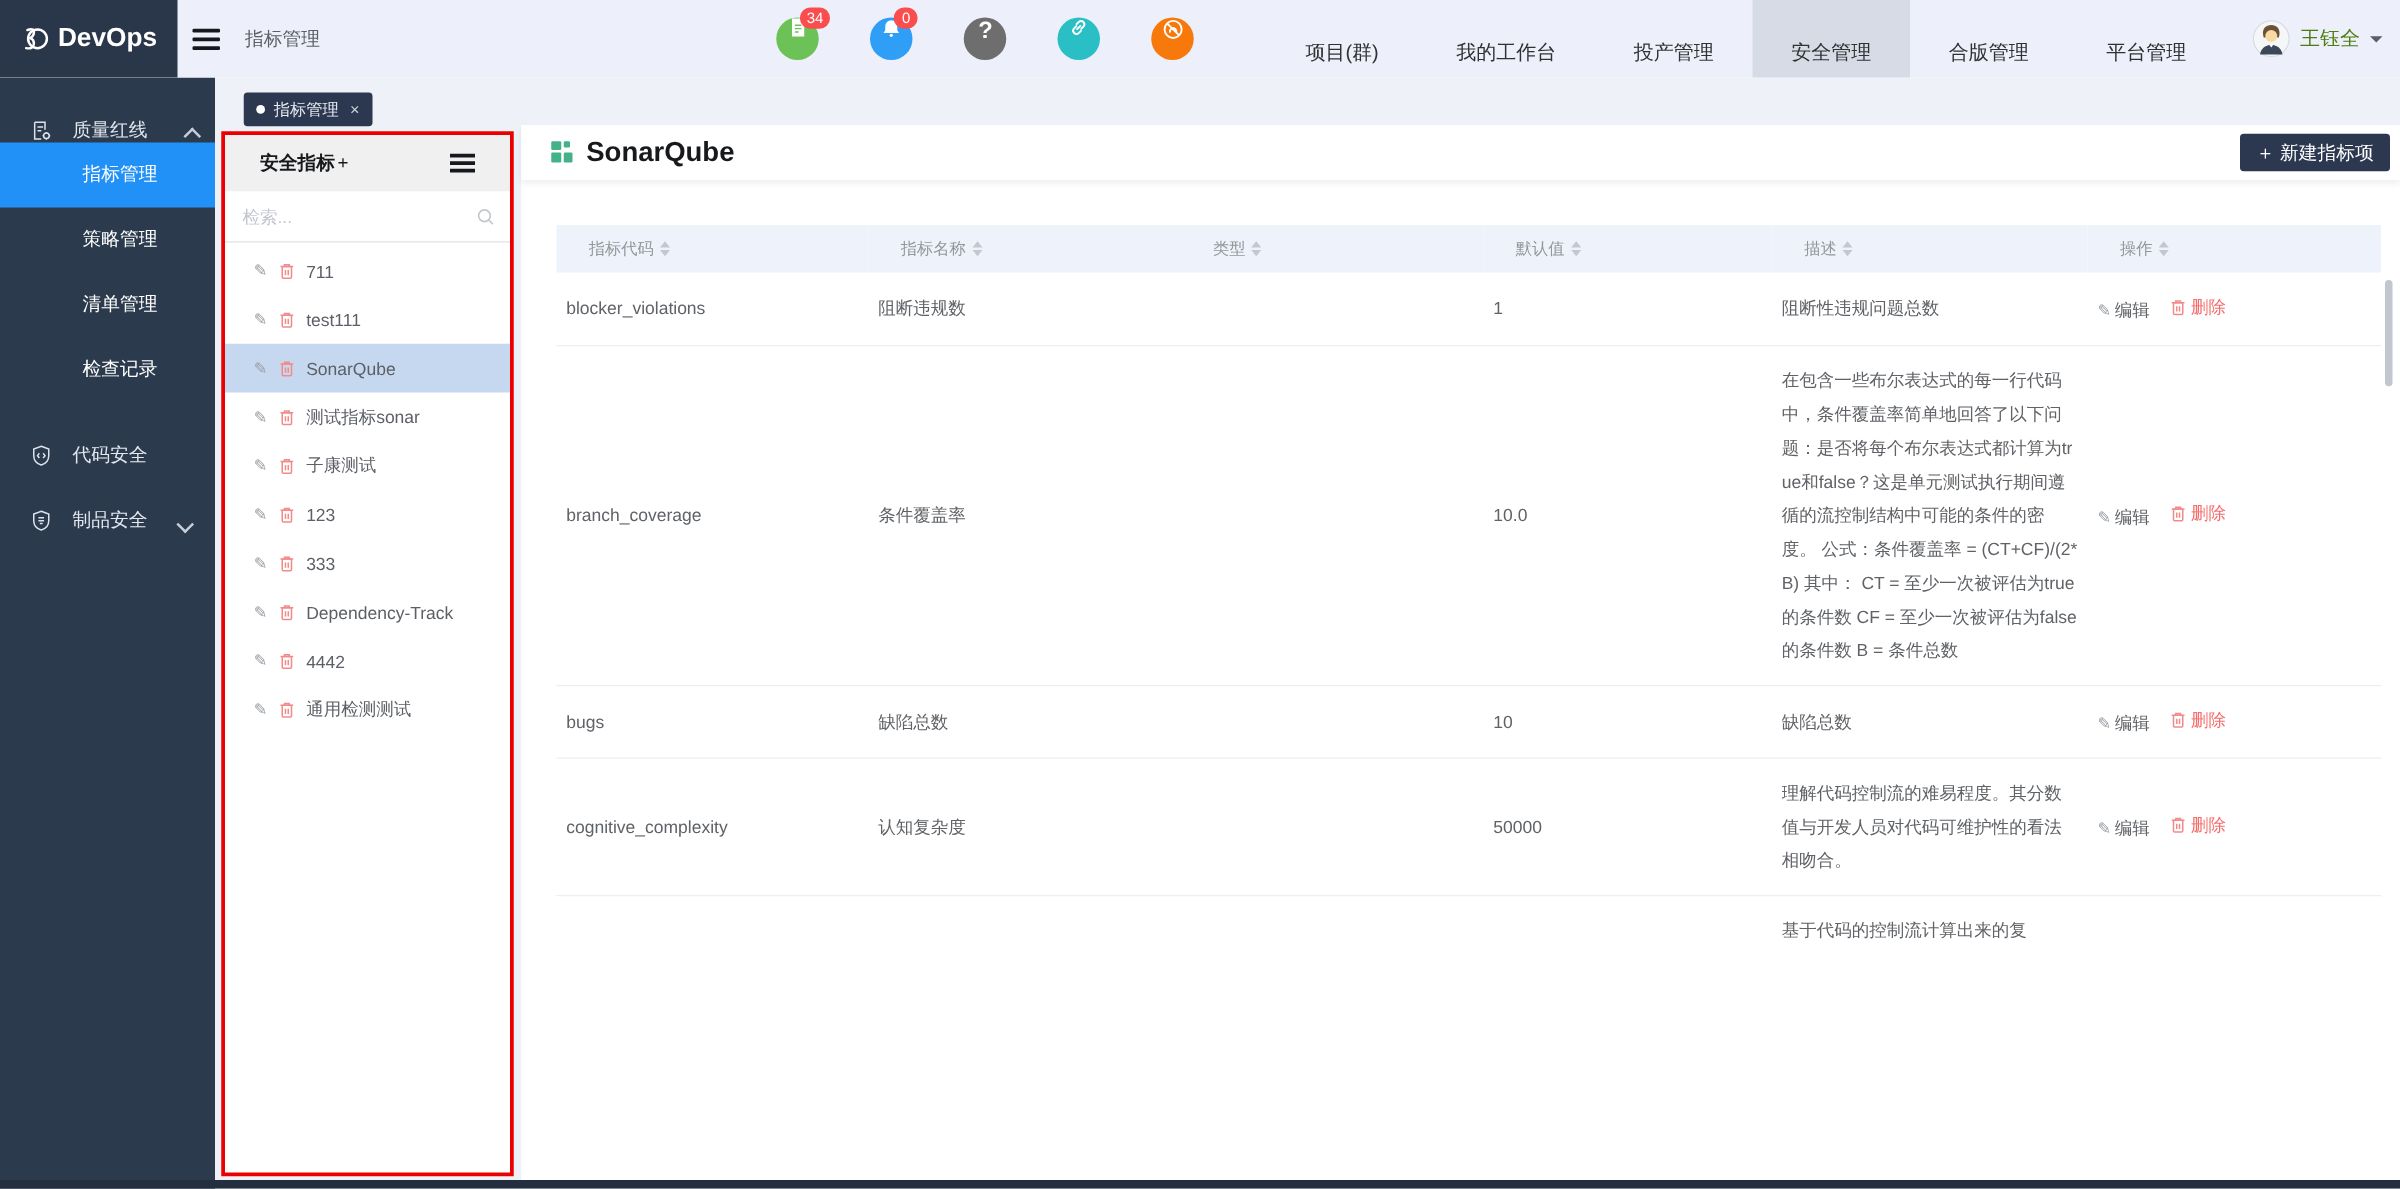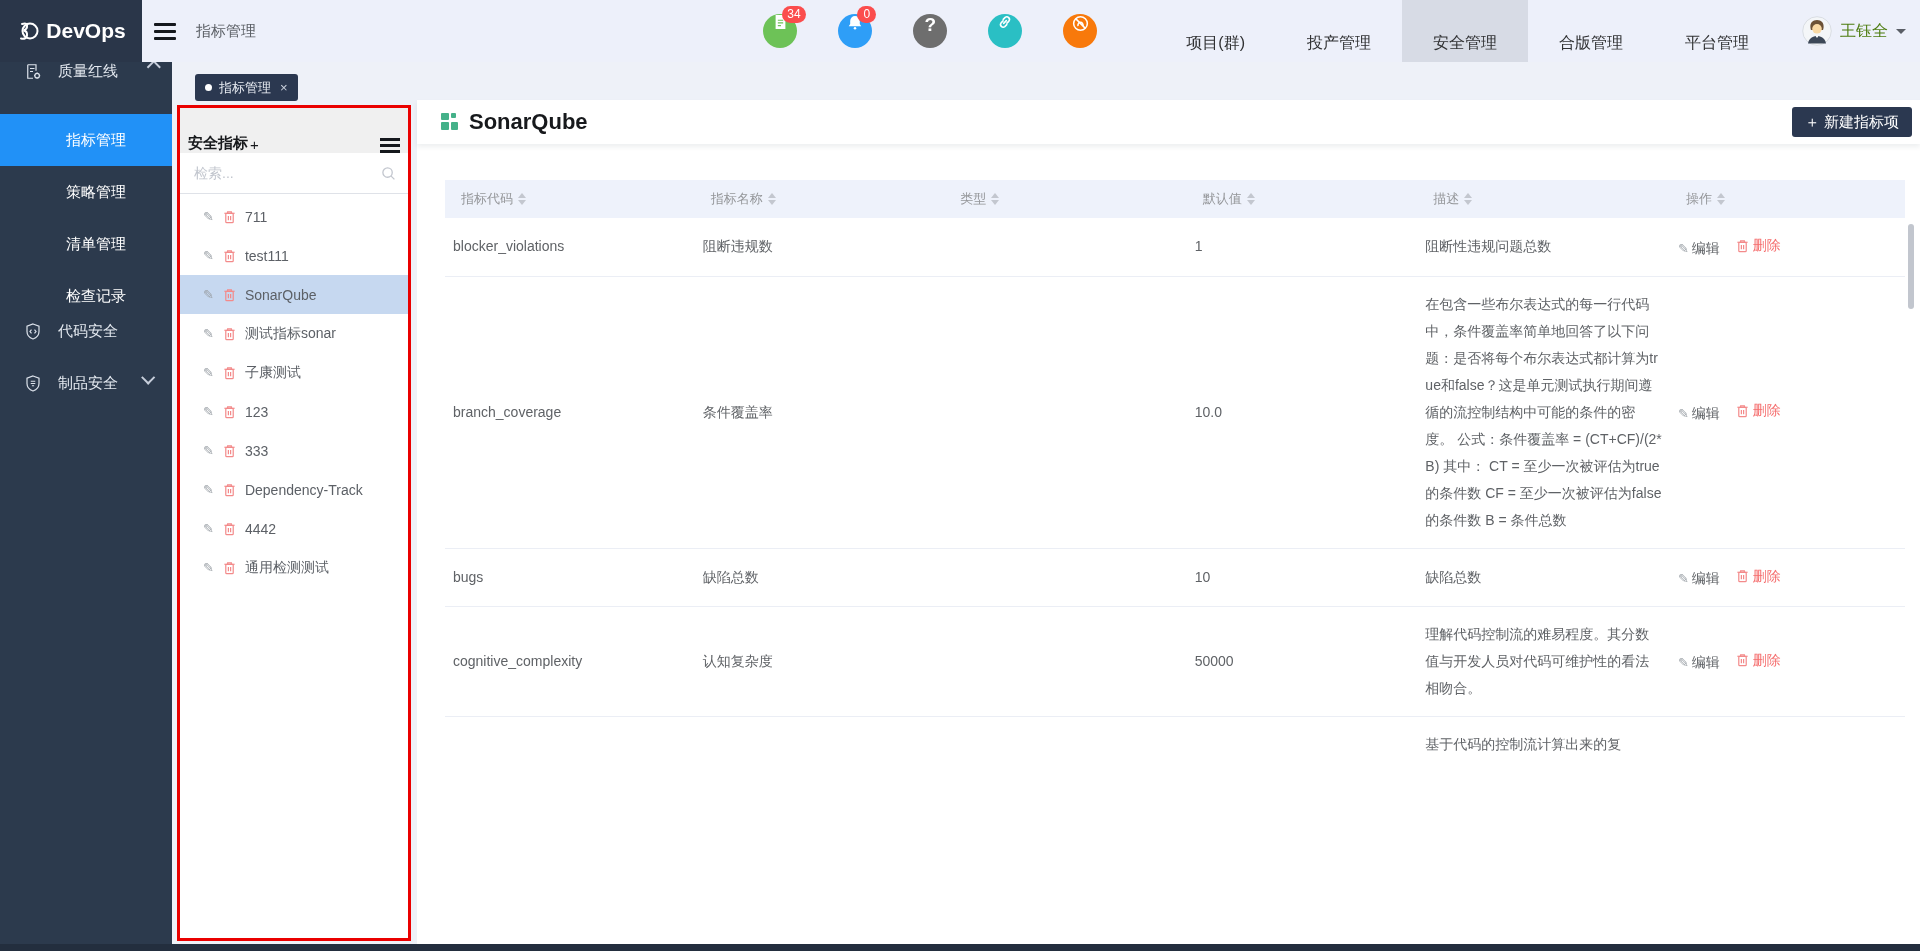--- a/index.html
+++ b/index.html
@@ -23,38 +23,38 @@
   .badge{position:absolute;top:-8px;left:19px;background:#fb4d4d;color:#fff;font-size:12px;
          line-height:17px;padding:0 5px;border-radius:9px;min-width:9px;text-align:center}
   .top-nav{display:flex;margin-left:58px;height:62px}
   .nav-item{padding:12px 31px;line-height:62px;font-size:16px;color:#303133;cursor:pointer;white-space:nowrap}
   .nav-item.active{background:#d7dbe5}
   .top-user{display:flex;align-items:center;margin:0 14px 0 22px;gap:8px;cursor:pointer}
   .user-name{font-size:16px;color:#4d7c0f;white-space:nowrap}
   .caret-down{width:0;height:0;border:5px solid transparent;border-top-color:#5a5e66;margin-top:6px}
   
   .sidebar{position:absolute;top:62px;left:0;width:172px;bottom:0;background:#2c3a4d;color:#e3e8ef;z-index:4}
-  .side-group{height:52px;display:flex;align-items:flex-start;padding:0 16px 0 24px;font-size:15px;gap:16px;cursor:pointer}
+  .side-group{height:52px;display:flex;align-items:flex-end;padding:0 16px 0 24px;font-size:15px;gap:16px;cursor:pointer}
   .side-group .chev{margin-left:auto}
   .side-sub{height:52px;line-height:52px;padding-left:66px;font-size:15px;cursor:pointer;color:#ffffff}
   .side-sub.active{background:#2191f7;color:#fff}
   .chev{width:8px;height:8px;border-left:2px solid #c7cedb;border-bottom:2px solid #c7cedb;display:inline-block}
   .chev.up{transform:rotate(135deg) translate(-2px,-2px)}
   .chev.down{transform:rotate(-45deg) translate(-1px,-3px)}
   
   .workspace-bg{position:absolute;left:172px;top:62px;right:0;bottom:0;background:#eef1f8;z-index:1}
   .tab-pill{position:absolute;left:195px;top:74px;height:27px;background:#2b3850;border-radius:3px;
             color:#e8ecf2;font-size:13px;display:flex;align-items:center;gap:7px;padding:0 10px;
             cursor:pointer;z-index:3}
   .tab-dot{width:7px;height:7px;border-radius:50%;background:#fff}
   .tab-close{color:#ccd2dd;font-size:13px;margin-left:2px;cursor:pointer}
   
   .panel{position:absolute;left:177px;top:105px;width:234px;height:836px;background:#fff;
          border:3px solid #ea0000;box-sizing:border-box;display:flex;flex-direction:column;z-index:3}
-  .panel-header{height:45px;background:#f0f0f0;display:flex;align-items:flex-end;padding:0 8px;flex:none}
+  .panel-header{height:45px;background:#f0f0f0;display:flex;align-items:center;padding:0 28px;flex:none}
   .panel-title{font-size:15px;font-weight:bold;color:#17191c}
   .panel-add{font-size:15px;color:#17191c;margin-left:2px;cursor:pointer}
   .panel-burger{margin-left:auto;display:flex;flex-direction:column;gap:3px;cursor:pointer}
   .panel-burger i{width:20px;height:3px;background:#15181d}
   .panel-search{height:40px;border-bottom:1px solid #dfe2e8;display:flex;align-items:center;padding:0 12px;flex:none}
   .panel-search input{border:0;outline:0;flex:1;font-size:14px;color:#5f6266;background:transparent;min-width:0}
   .panel-search input::placeholder{color:#c2c6ce}
   .panel-list{flex:1;overflow:hidden;padding-top:3px}
   .p-item{height:39px;display:flex;align-items:center;gap:9px;padding-left:23px;font-size:14px;color:#5c6066;cursor:pointer}
   .p-item.selected{background:#c6d8f0}
@@ -65,21 +65,21 @@
   .main-header{height:44px;display:flex;align-items:center;padding:0 8px 0 24px;
                box-shadow:0 3px 5px rgba(31,45,61,.08);position:relative;z-index:2}
   .waffle{width:18px;height:18px;display:grid;grid-template-columns:8px 7px;grid-template-rows:7px 8px;gap:2px}
   .waffle i{background:#44b189;border-radius:1px}
   .waffle i:nth-child(2){width:5px;height:5px}
   .main-title{font-size:22px;font-weight:bold;color:#17191c;margin-left:10px}
   .new-btn{margin-left:auto;height:30px;background:#2b3850;color:#fff;border:0;border-radius:3px;
            font-size:15px;padding:0 13px;cursor:pointer;font-family:inherit}
   .table-zone{margin:36px 15px 0 28px;height:635px;overflow:hidden;position:relative}
   table{width:100%;border-collapse:collapse;table-layout:fixed}
-  th{height:38px;background:#eef2fb;color:#949699;font-size:13px;font-weight:500;text-align:left;padding:0 16px}
+  th{height:38px;background:#eef2fb;color:#949699;font-size:13px;font-weight:500;text-align:left;padding:0 26px}
   .th-inner{display:flex;align-items:center;gap:5px;cursor:pointer}
   .sorters{display:flex;flex-direction:column;gap:2px}
   .sorters i{width:0;height:0;display:block;border-left:4px solid transparent;border-right:4px solid transparent}
   .sort-up{border-bottom:5px solid #c3c7cf}
   .sort-down{border-top:5px solid #c3c7cf}
   td{padding:14px 8px;font-size:14px;color:#5f6266;border-bottom:1px solid #ebeef5;
      vertical-align:middle;line-height:27px;word-break:break-all}
   tr.partial td{border-bottom:0}
   .op-edit{color:#5f6266;margin-right:16px;cursor:pointer;white-space:nowrap}
   .op-edit .pencil{margin-right:3px}
@@ -135,20 +135,21 @@
       <svg width="19" height="19" viewBox="0 0 20 20" fill="none" stroke="#fff" stroke-width="1.6">
         <circle cx="10" cy="10" r="7.2"></circle>
         <path d="M4.9 4.9l10.2 10.2"></path>
         <path d="M7.3 12.8c-.3-2.2 1-4 2.7-4s3 1.8 2.7 4"></path>
       </svg>
     </div>
   </div>
 
   <div class="top-nav">
     <div class="nav-item">项目(群)</div>
+    <div class="nav-item">我的工作台</div>
     <div class="nav-item">投产管理</div>
     <div class="nav-item active">安全管理</div>
     <div class="nav-item">合版管理</div>
     <div class="nav-item">平台管理</div>
   </div>
 
   <div class="top-user">
     <svg width="30" height="30" viewBox="0 0 30 30">
       <circle cx="15" cy="15" r="14.3" fill="#f4f6f8" stroke="#d9dde3"></circle>
       <path d="M15 4c-4.4 0-7 3-6.6 7.2.1 1.3.6 2.8.6 2.8h12s.5-1.5.6-2.8C22 7 19.4 4 15 4z" fill="#6b5136"></path>

